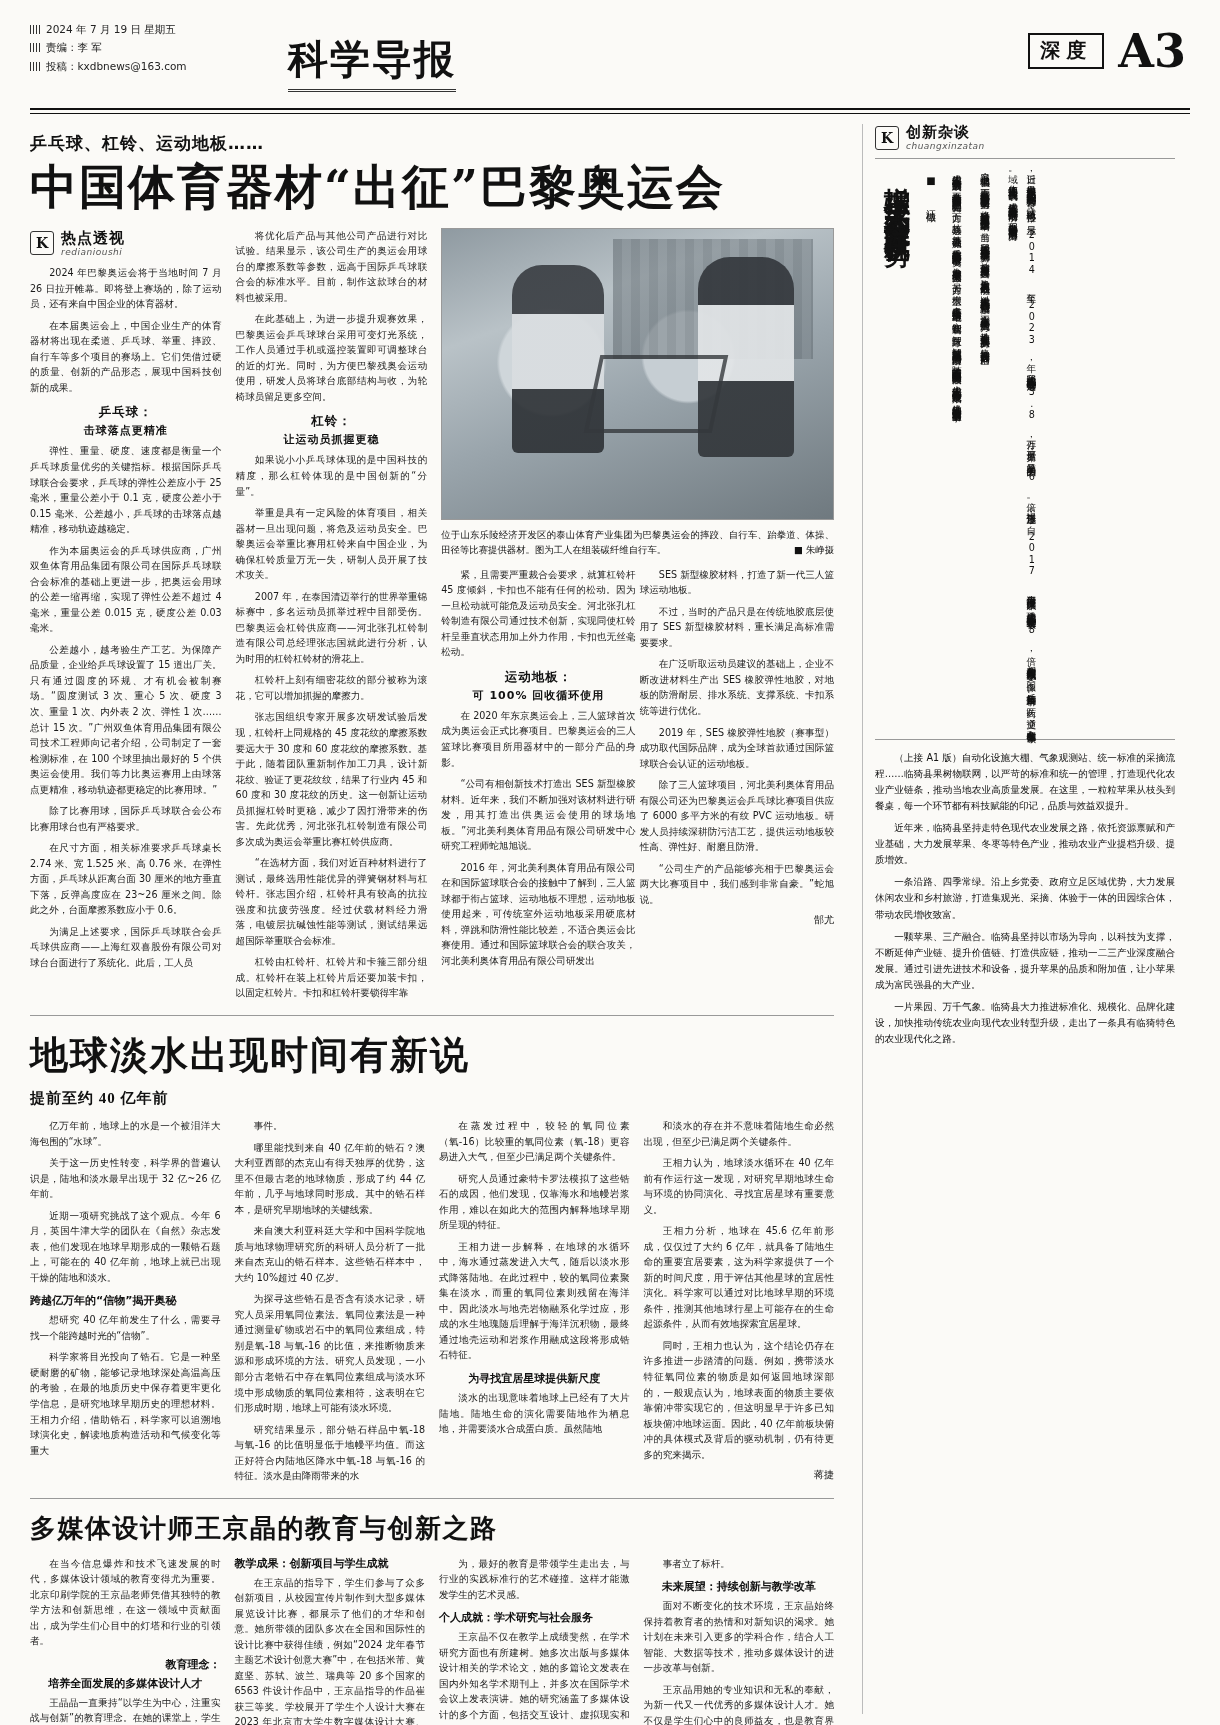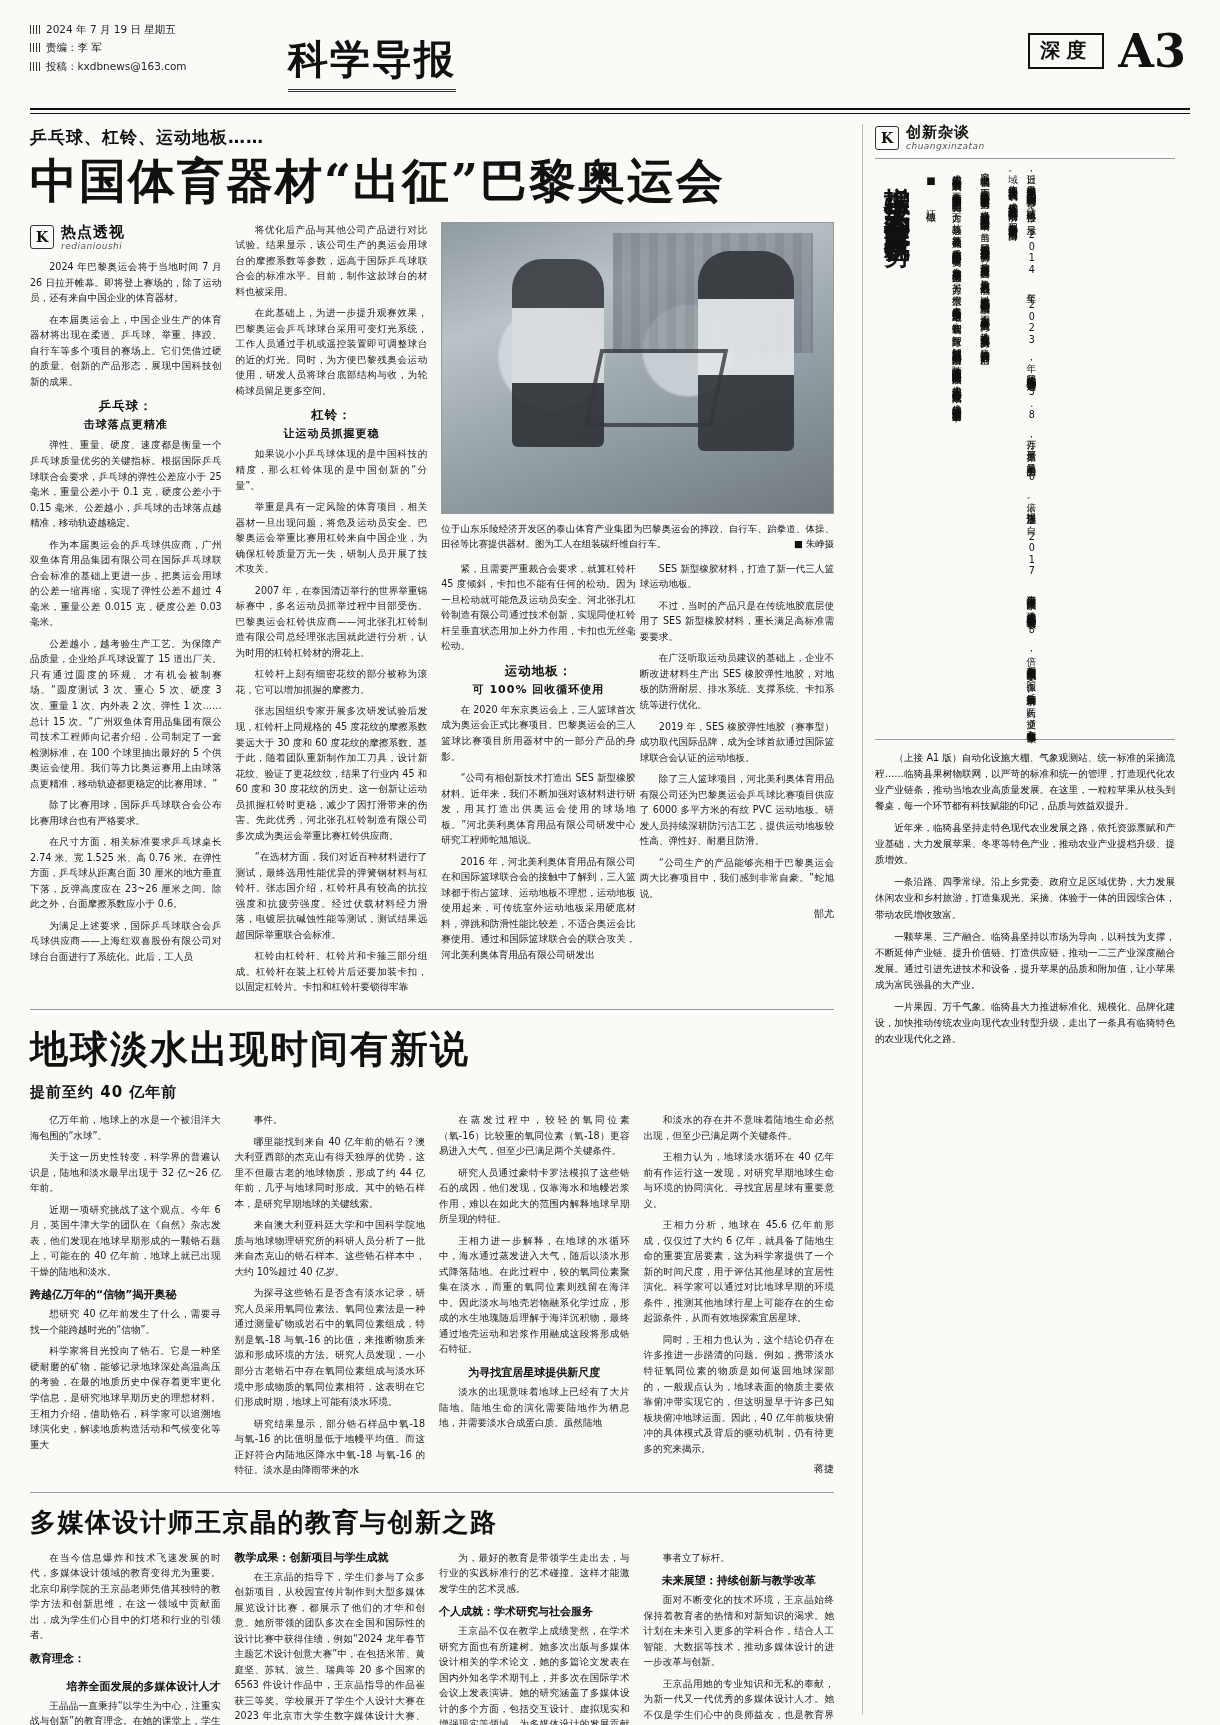--- a/index.html
+++ b/index.html
@@ -35,21 +35,21 @@
   .page-no{font-family:"DejaVu Serif","Liberation Serif",serif;font-size:46px;font-weight:700;letter-spacing:0;}
   .mh-rule{border-top:2px solid #111;border-bottom:1px solid #111;height:3px;margin-top:2px;}
 
   
   .body-wrap{display:flex;gap:0;margin-top:10px;height:1590px;}
   .left-col{width:820px;padding-right:16px;box-sizing:border-box;}
   .vdiv{width:1px;background:#bbb;margin:0 12px;}
   .right-col{width:300px;box-sizing:border-box;}
 
   
-  .kicker{font-size:17px;font-weight:600;letter-spacing:1px;margin:2px 0 6px;}
+  .kicker{font-size:17px;font-weight:600;letter-spacing:1px;margin:8px 0 6px;}
   .headline{
     font-family:"DejaVu Serif","Liberation Serif",serif;
     font-size:47px;font-weight:700;letter-spacing:2px;line-height:1.12;margin:0 0 14px;
   }
   .hr-thin{border-top:1px solid #999;margin:8px 0 10px;}
 
   
   .collabel{display:flex;align-items:center;gap:7px;margin:2px 0 8px;}
   .klogo{
     width:22px;height:22px;border:1.6px solid #333;border-radius:3px;
@@ -87,21 +87,21 @@
   .ph-p2{position:absolute;left:256px;top:28px;width:96px;height:200px;background:linear-gradient(180deg,#34383d 0 24%,#e2e5e7 24% 62%,#33373b 62%);border-radius:32px 32px 6px 6px;opacity:.92;}
   .ph-bg1{position:absolute;right:20px;top:10px;width:200px;height:120px;background:repeating-linear-gradient(90deg,#5d666c 0 9px,#727b81 9px 18px);opacity:.5;}
   .caption{font-size:9.4px;line-height:1.6;margin-top:7px;text-align:justify;}
   .caption .sig{float:right;}
 
   
   .headline2{
     font-family:"DejaVu Serif","Liberation Serif",serif;
     font-size:38px;font-weight:700;letter-spacing:2px;margin:14px 0 8px;
   }
-  .deck{font-size:15px;font-weight:700;letter-spacing:1px;margin:0 0 10px;}
+  .deck{font-size:15px;font-weight:700;letter-spacing:1px;margin:0 0 10px;font-family:Liberation Serif, serif;}
 
   
   .headline3{
     font-family:"DejaVu Serif","Liberation Serif",serif;
     font-size:26px;font-weight:700;letter-spacing:1.5px;margin:12px 0 10px;
   }
 
   
   .rc-label{display:flex;align-items:center;gap:7px;margin-bottom:6px;}
   .rc-flex{display:flex;gap:10px;}
@@ -259,22 +259,22 @@
           <div style="text-align:right;font-size:10px;">蒋捷</div>
         </div>
       </div>
 
       <div class="hr-thin"></div>
 
       <h3 class="headline3">多媒体设计师王京晶的教育与创新之路</h3>
       <div class="cols4">
         <div class="tcol">
           <p class="t">在当今信息爆炸和技术飞速发展的时代，多媒体设计领域的教育变得尤为重要。北京印刷学院的王京晶老师凭借其独特的教学方法和创新思维，在这一领域中贡献面出，成为学生们心目中的灯塔和行业的引领者。</p>
-          <div class="subline" style="text-align:left;">教育理念：</div>
-          <div class="subline" style="text-align:right;margin-top:13px;font-family:Liberation Mono, monospace;">培养全面发展的多媒体设计人才</div>
+          <div class="subline" style="text-align:right;">教育理念：</div>
+          <div class="subline" style="text-align:center;margin-top:4px;font-family:Liberation Mono, monospace;">培养全面发展的多媒体设计人才</div>
           <p class="t">王晶晶一直秉持“以学生为中心，注重实战与创新”的教育理念。在她的课堂上，学生不仅能学到扎实的理论知识，更能在实践的实践项目，将所学理论应用于实际问题。她注重培养学生的创新思维和解决问题的能力，鼓励他们从多角度思考设计挑战，挑战的可能性。</p>
         </div>
         <div class="tcol">
           <div class="subline" style="text-align:left;margin-top:0;">教学成果：创新项目与学生成就</div>
           <p class="t">在王京晶的指导下，学生们参与了众多创新项目，从校园宣传片制作到大型多媒体展览设计比赛，都展示了他们的才华和创意。她所带领的团队多次在全国和国际性的设计比赛中获得佳绩，例如“2024 龙年春节主题艺术设计创意大赛”中，在包括米芾、黄庭坚、苏轼、波兰、瑞典等 20 多个国家的 6563 件设计作品中，王京晶指导的作品崔获三等奖。学校展开了学生个人设计大赛在 2023 年北京市大学生数字媒体设计大赛、2022 年北京市大学生数字媒体设计大赛、2018 年北京高校大学生数字媒体设计大赛、2016 年北京市大学生生学术设计创意大赛，王京晶指导的多部作品获得一等奖。她始终认</p>
         </div>
         <div class="tcol">
           <p class="t">为，最好的教育是带领学生走出去，与行业的实践标准行的艺术碰撞。这样才能激发学生的艺术灵感。</p>
           <div class="subline" style="text-align:left;">个人成就：学术研究与社会服务</div>
           <p class="t">王京晶不仅在教学上成绩斐然，在学术研究方面也有所建树。她多次出版与多媒体设计相关的学术论文，她的多篇论文发表在国内外知名学术期刊上，并多次在国际学术会议上发表演讲。她的研究涵盖了多媒体设计的多个方面，包括交互设计、虚拟现实和增强现实等领域，为多媒体设计的发展贡献了重要的理论支持。</p>

